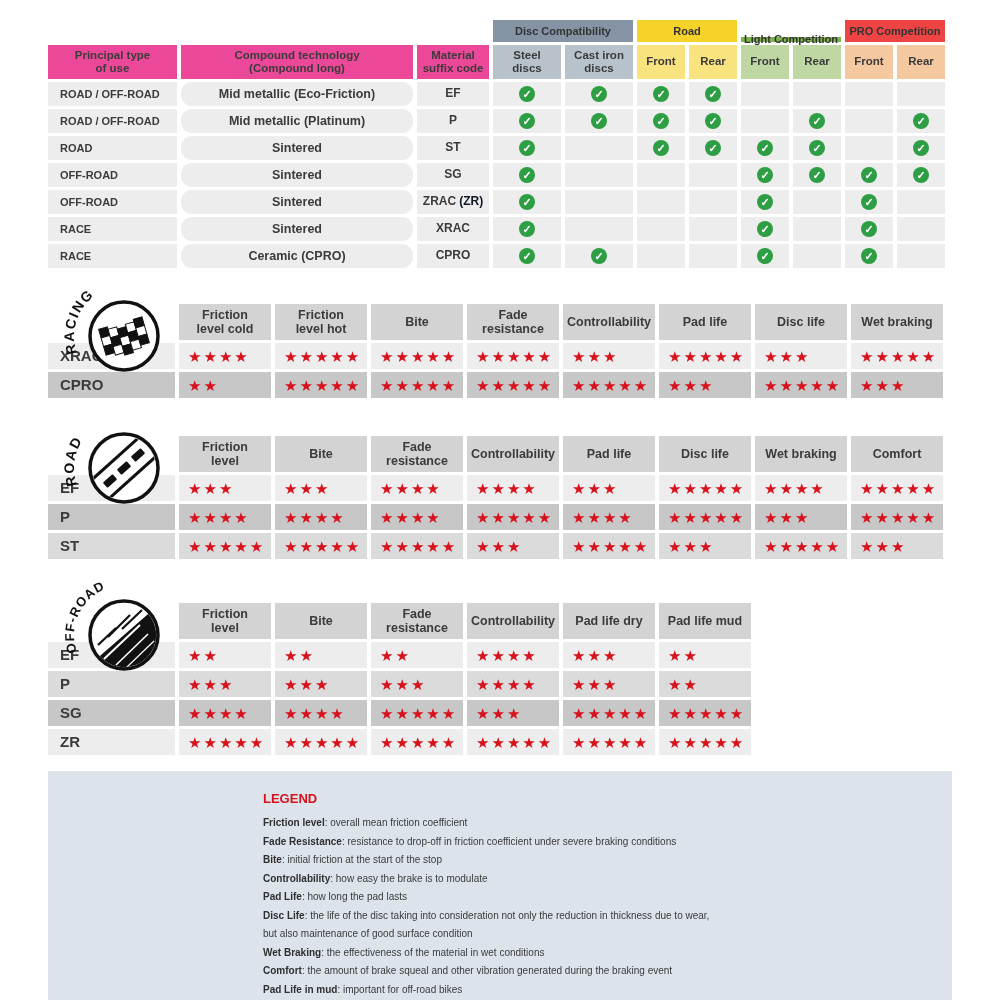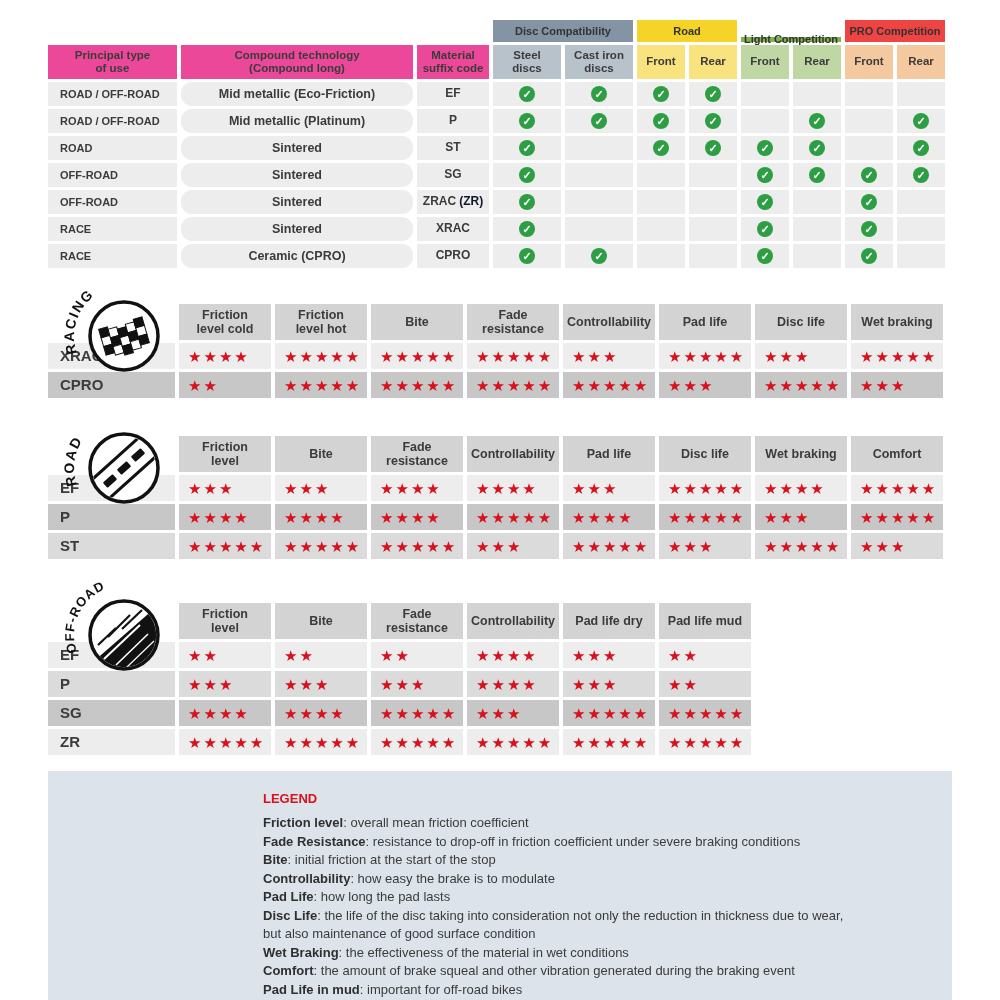--- a/index.html
+++ b/index.html
@@ -56,21 +56,21 @@
   .tone-dark   { background: #c7c7c7; }
   .stars { color: #d8121c; font-size: 15px; letter-spacing: 2px; line-height: 1; padding-top: 1px; }
   .section-icon { position: absolute; left: 16px; top: -30px; }
 
   
   #legend-panel {
     margin: 16px 0 0 48px; width: 904px; min-height: 204px;
     background: #dce3ea; padding: 20px 20px 22px 215px;
   }
   #legend-title { color: #d8121c; font-weight: bold; font-size: 13px; margin-bottom: 8px; }
-  .legend-line { font-size: 13px; line-height: 18.5px; color: #3b3b3b; }
+  .legend-line { font-size: 10px; line-height: 18.5px; color: #3b3b3b; }
   .legend-line b { color: #2f2f2f; }
 </style>
 </head>
 <body>
 
 <div class="page">
 
   <div id="compat-grid">
       <div class="spacer" style="grid-column: 1 / span 3;"></div>
       <div class="cell band band-disc" style="grid-column: 4 / span 2;">Disc Compatibility</div>

